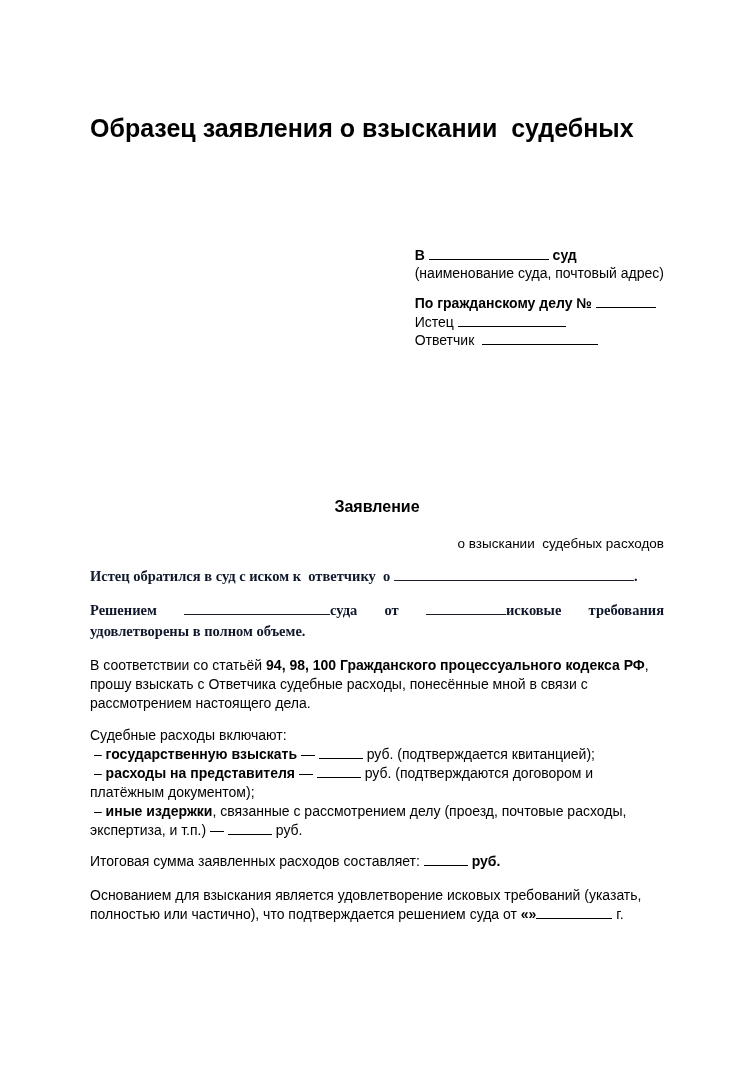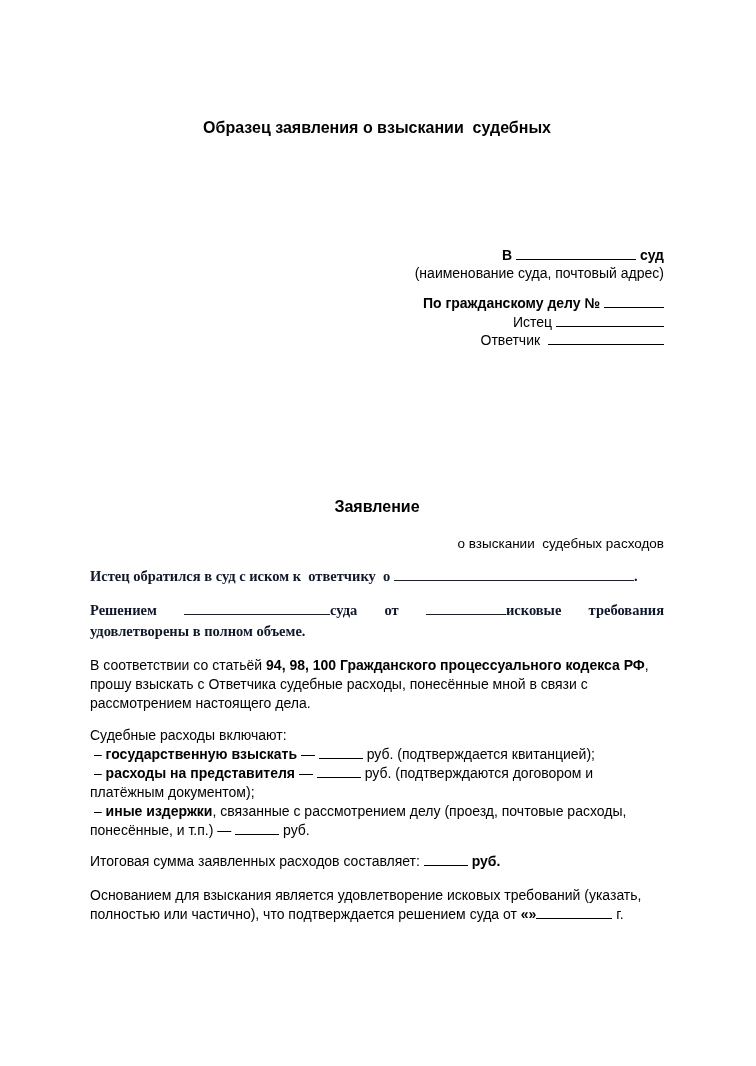--- a/index.html
+++ b/index.html
@@ -20,30 +20,30 @@
       left: 0; top: 0;
       width: 756px;
       height: 1066px;
       background: #ffffff;
     }
     .title {
       position: absolute;
       left: 90px;
       width: 574px;
       top: 113px;
-      text-align: center;
+      text-align: left;
       font-weight: bold;
-      font-size: 16px;
+      font-size: 25px;
       line-height: 30px;
     }
     .header-block {
       position: absolute;
       right: 92px;
       top: 246px;
-      text-align: right;
+      text-align: left;
       font-size: 14px;
       line-height: 17.5px;
     }
     .header-block .line { white-space: pre; }
     .header-block .bold { font-weight: bold; }
     .header-block .gap { height: 12px; }
     .blank {
       display: inline-block;
       border-bottom: 1.3px solid #000;
       height: 13px;
@@ -149,21 +149,21 @@
     <div>прошу взыскать с Ответчика судебные расходы, понесённые мной в связи с</div>
     <div>рассмотрением настоящего дела.</div>
   </div>
 
   <div class="sans-p p4">
     <div>Судебные расходы включают:</div>
     <div style="white-space:pre"><span> – </span><b>государственную взыскать</b><span> — </span><span class="blank" style="width:44px"></span><span> руб. (подтверждается квитанцией);</span></div>
     <div style="white-space:pre"><span> – </span><b>расходы на представителя</b><span> — </span><span class="blank" style="width:44px"></span><span> руб. (подтверждаются договором и</span></div>
     <div>платёжным документом);</div>
     <div style="white-space:pre"><span> – </span><b>иные издержки</b><span>, связанные с рассмотрением делу (проезд, почтовые расходы,</span></div>
-    <div style="white-space:pre"><span>понесённые, и т.п.) — </span><span class="blank" style="width:44px"></span><span> руб.</span></div>
+    <div style="white-space:pre"><span>экспертиза, и т.п.) — </span><span class="blank" style="width:44px"></span><span> руб.</span></div>
   </div>
 
   <div class="sans-p p5" style="white-space:pre"><span>Итоговая сумма заявленных расходов составляет: </span><span class="blank" style="width:44px"></span><b> руб.</b></div>
 
   <div class="sans-p p6">
     <div>Основанием для взыскания является удовлетворение исковых требований (указать,</div>
     <div style="white-space:pre"><span>полностью или частично), что подтверждается решением суда от </span><b>«»</b><span class="blank" style="width:76px"></span><span> г.</span></div>
   </div>
 
 </div>

